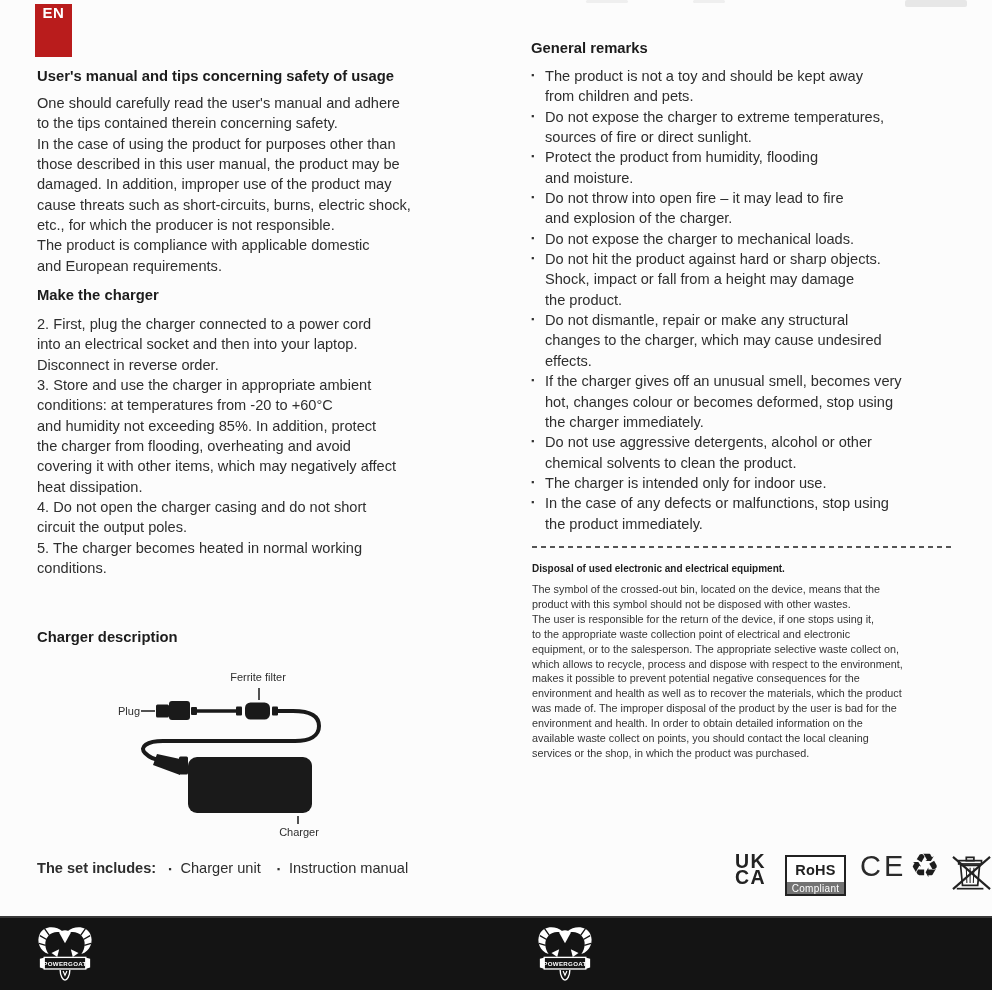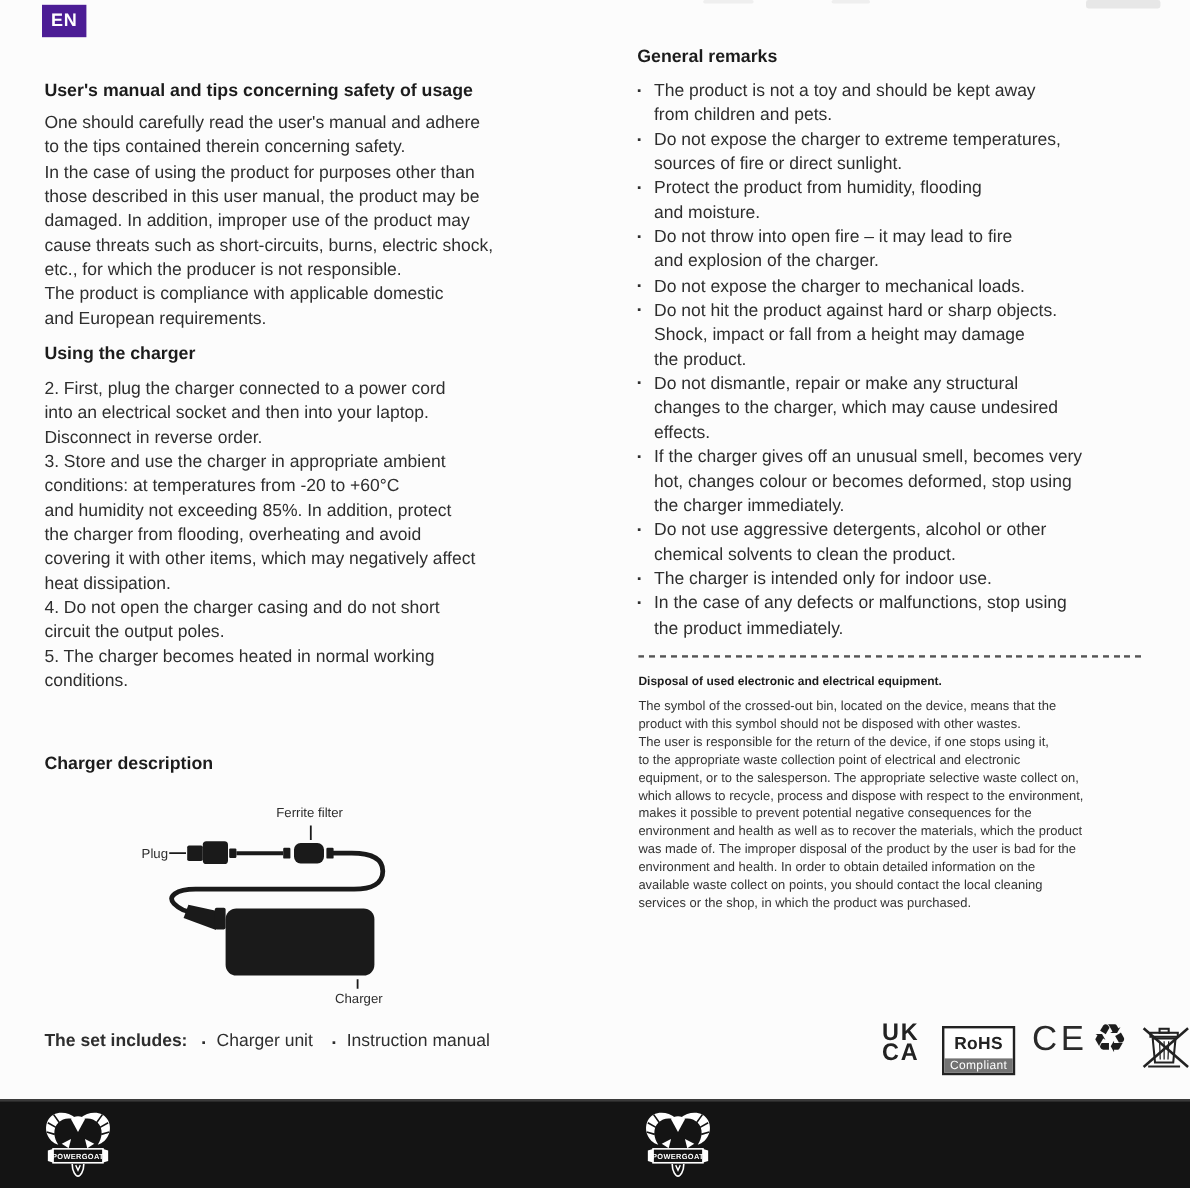--- a/index.html
+++ b/index.html
@@ -8,22 +8,22 @@
     font-family:"Liberation Sans", sans-serif;
     background:#fcfcfc;
     color:#2e2e2e;
     position:relative;
     overflow:hidden;
   }
   .pre { white-space:pre-line; }
 
   
   .en-badge {
-    position:absolute; left:35px; top:4px; width:37px; height:27px;
-    background:#4c1d95; color:#fff; display:flex; align-items:center; justify-content:center;
+    position:absolute; left:35px; top:4px; width:37px; height:53px;
+    background:#b91c1c; color:#fff; display:flex; align-items:flex-start; justify-content:center;
     font-size:15px; font-weight:bold; letter-spacing:.5px;
   }
 
   h1.doc, h2.doc, h3.doc { color:#1c1c1c; font-weight:bold; }
   h1.doc { font-size:14.8px; }
   h2.doc { font-size:14.8px; }
   h3.doc { font-size:10px; }
 
   .body-text { font-size:14.6px; line-height:20.35px; color:#2e2e2e; }
 
@@ -94,21 +94,21 @@
     <p class="body-text pre intro">One should carefully read the user's manual and adhere
 to the tips contained therein concerning safety.
 In the case of using the product for purposes other than
 those described in this user manual, the product may be
 damaged. In addition, improper use of the product may
 cause threats such as short-circuits, burns, electric shock,
 etc., for which the producer is not responsible.
 The product is compliance with applicable domestic
 and European requirements.</p>
 
-    <h2 class="doc using-head">Using the charger</h2>
+    <h2 class="doc using-head">Make the charger</h2>
 
     <div class="using-list">
       <div class="body-text pre">2. First, plug the charger connected to a power cord
 into an electrical socket and then into your laptop.
 Disconnect in reverse order.</div>
       <div class="body-text pre">3. Store and use the charger in appropriate ambient
 conditions: at temperatures from -20 to +60°C
 and humidity not exceeding 85%. In addition, protect
 the charger from flooding, overheating and avoid
 covering it with other items, which may negatively affect

